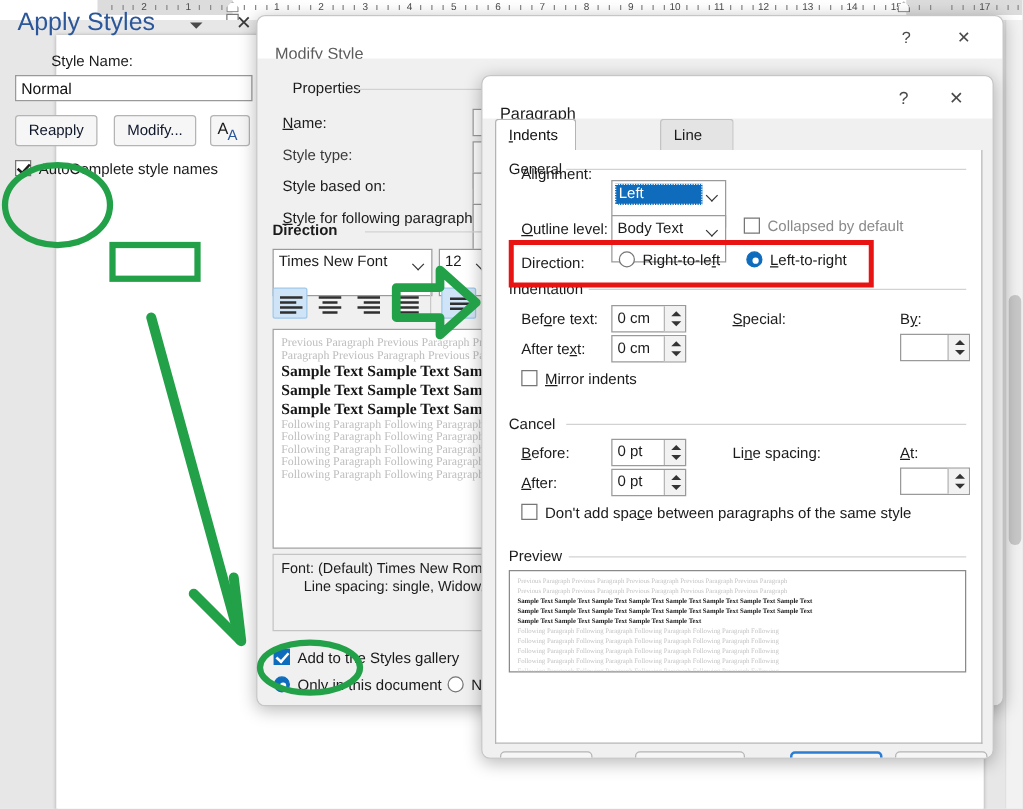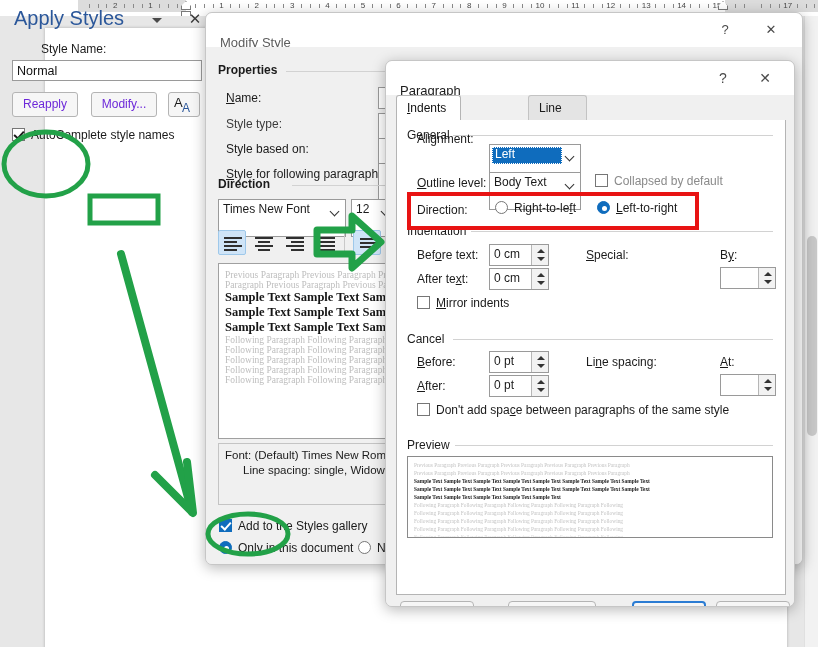--- a/index.html
+++ b/index.html
@@ -102,21 +102,21 @@
   }
   .lbl { font-size:12px; color:#1b1b1b; }
   #as-stylename-label { position:absolute; left:13px; top:42px;margin-left:28px; }
   #as-input {
     position:absolute; left:12px; top:60px; width:190px; height:21px;
     background:#ffffff; border:1px solid #9a9a9a; font-size:12.5px;
     padding:2px 4px; color:#111; line-height:17px;
   }
   .btn {
     background:#f6f6f6; border:1px solid #b4b4b4; border-radius:3px;
-    font-size:12px; color:#6d28d9; text-align:center; cursor:default;
+    font-size:12px; color:#0f172a; text-align:center; cursor:default;
   }
   #as-reapply { position:absolute; left:12px; top:92px; width:66px; height:25px; line-height:23px; }
   #as-modify  { position:absolute; left:91px; top:92px; width:66px; height:25px; line-height:23px; }
   #as-aa {
     position:absolute; left:168px; top:92px; width:32px; height:25px;
     background:#f6f6f6;border:1px solid #b4b4b4;border-radius:3px;
   }
   #as-aa .g1 { position:absolute; left:5px; top:2px; font-size:13px; color:#1b1b1b; }
   #as-aa .g2 { position:absolute; left:13px; top:8px; font-size:12px; color:#2b579a; }
   #as-autocomplete { position:absolute; left:12px; top:128px; height:16px; }
@@ -359,21 +359,21 @@
     </div>
   </div>
 
   <div class="dialog" id="modify-style">
     <div class="dlg-title">
       <div class="t">Modify Style</div>
       <div class="tbtn" style="right:66px;">?</div>
       <div class="tbtn" style="right:20px;">✕</div>
     </div>
     <div id="ms-body">
-      <div class="group-lbl" style="left:12px;top:16px;font-weight:bold;">Properties</div>
+      <div class="group-lbl" style="left:28px;top:16px;font-weight:normal;">Properties</div>
       <div class="group-line" style="left:80px;top:24px;width:505px;"></div>
 
       <div class="fld-lbl blk" style="left:20px;top:44px;"><u class="k">N</u>ame:</div>
       <div class="fld-lbl" style="left:20px;top:70px;">Style type:</div>
       <div class="fld-lbl blk" style="left:20px;top:95px;">Style based on:</div>
       <div class="fld-lbl blk" style="left:20px;top:120px;"><u class="k">S</u>tyle for following paragraph:</div>
 
       <div class="ms-input" style="left:172px;top:40px;width:182px;"></div>
       <div class="combo" style="left:172px;top:66px;width:182px;"></div>
       <div class="combo" style="left:172px;top:91px;width:182px;"></div>

